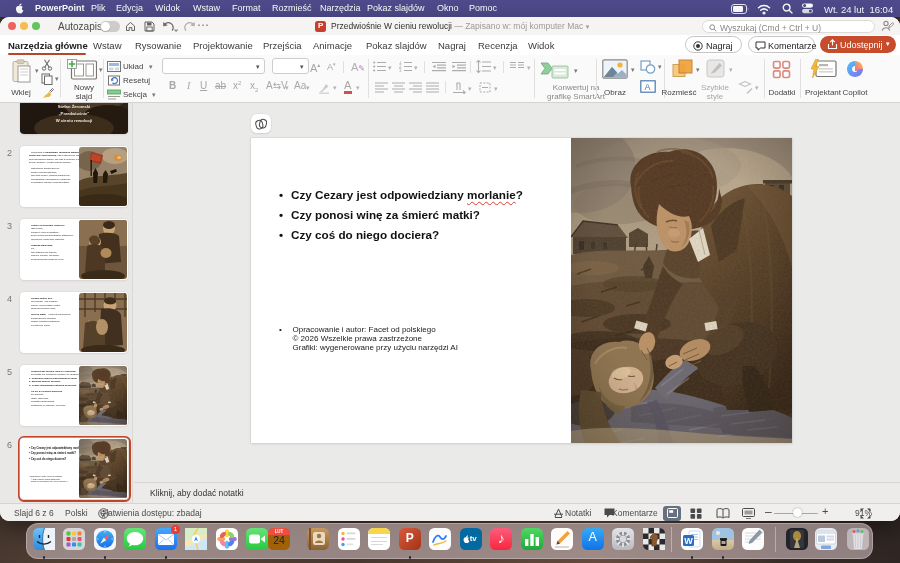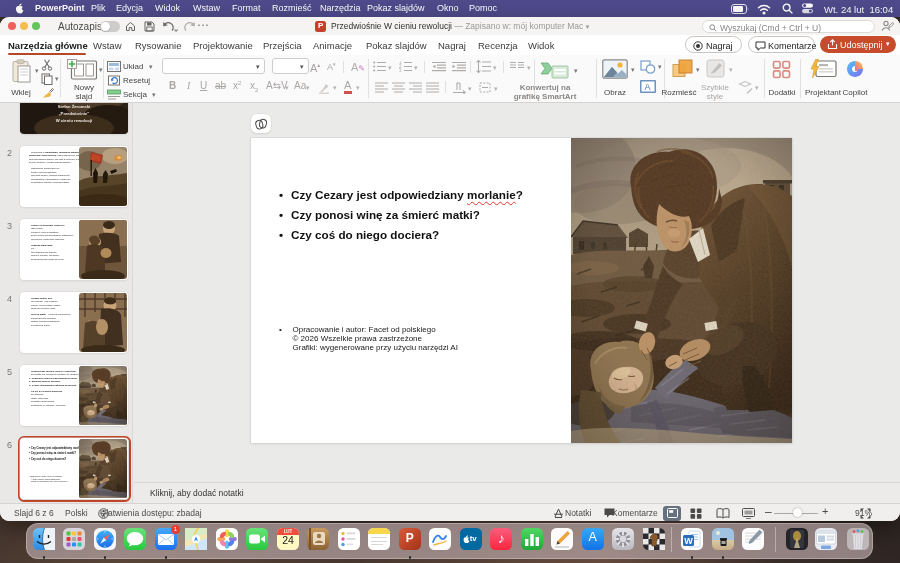--- a/index.html
+++ b/index.html
@@ -361,21 +361,21 @@
       </svg>
 <span class="gchev" style="left:494px;top:30px;">▾</span>
 <div class="rdiv" style="left:534px;"></div>
 <svg style="position:absolute;left:540px;top:5px;" width="30" height="21" viewBox="0 0 30 21">
         <path d="M1 3 H8 L12 8.5 L8 14 H1 L5 8.5 Z" fill="#8fce9b" stroke="#6aaa77" stroke-width="0.8"></path>
         <rect x="12" y="6" width="16" height="12" rx="1" fill="#d9ead9" stroke="#8fb796" stroke-width="0.8"></rect>
         <rect x="14.5" y="9" width="11" height="2" fill="#fff"></rect>
         <rect x="14.5" y="12.5" width="11" height="2" fill="#fff"></rect>
       </svg>
 <span class="chev" style="left:574px;top:12px;">▾</span>
-<div class="rlab" style="left:510px;top:28px;width:70px;color:#8a8886;font-weight:bold;">Konwertuj na<br>grafikę SmartArt</div>
+<div class="rlab" style="left:541px;top:28px;width:70px;color:#8a8886;">Konwertuj na<br>grafikę SmartArt</div>
 <div class="rdiv" style="left:596px;"></div>
 <svg style="position:absolute;left:602px;top:4px;" width="26" height="20" viewBox="0 0 26 20">
         <rect x="0.8" y="0.8" width="24.4" height="18.4" rx="1.5" fill="#eef3f8" stroke="#8a8886" stroke-width="1.2"></rect>
         <circle cx="18" cy="6" r="2.6" fill="#f2b23c"></circle>
         <path d="M2 18 L10 8 L16 14.5 L20 11 L24.5 15.5 V18.5 H2 Z" fill="#9ab0c4"></path>
         <path d="M2 18 L10 8 L15 13.5 L11 18 Z" fill="#6e8498"></path>
       </svg>
 <span class="chev" style="left:631px;top:11px;">▾</span>
 <div class="rlab" style="left:600px;top:33px;width:30px;">Obraz</div>
 <svg style="position:absolute;left:640px;top:5px;" width="16" height="14" viewBox="0 0 16 14">
@@ -832,21 +832,21 @@
         <ellipse cx="6.9" cy="6.9" rx="3.6" ry="2.2" fill="#e8443a" transform="rotate(-45 6.9 6.9)"></ellipse>
         <ellipse cx="15.1" cy="15.1" rx="3.6" ry="2.2" fill="#3a69e8" transform="rotate(-45 15.1 15.1)"></ellipse>
         <ellipse cx="15.1" cy="6.9" rx="3.6" ry="2.2" fill="#7fc945" transform="rotate(45 15.1 6.9)"></ellipse>
         <ellipse cx="6.9" cy="15.1" rx="3.6" ry="2.2" fill="#f06e9c" transform="rotate(45 6.9 15.1)"></ellipse>
       </g>
     </svg></div>
 <div class="dicon" style="left:246.2px;background:linear-gradient(180deg,#67e379,#27c93f);"><svg width="22" height="22" viewBox="0 0 22 22">
       <rect x="3" y="6.5" width="11" height="9" rx="2.5" fill="#fff"></rect>
       <path d="M15 10.5 L19 7.5 V14.5 L15 11.5 Z" fill="#fff"></path>
     </svg></div>
-<div class="dicon" style="left:277px;background:#fef9c3;">
+<div class="dicon" style="left:268px;background:#a16207;">
     <div style="position:absolute;top:0;left:0;width:22px;height:6.5px;background:#ee4d40;border-radius:5.5px 5.5px 0 0;color:#fff;font-size:4.5px;font-weight:bold;text-align:center;line-height:7px;">LUT</div>
     <div style="position:absolute;top:6px;width:22px;text-align:center;font-size:10.5px;color:#222;">24</div>
   </div>
 <div class="dicon" style="left:307.2px;background:linear-gradient(180deg,#c89a5e,#8d6234);"><svg width="22" height="22" viewBox="0 0 22 22">
       <rect x="2" y="0" width="2" height="22" fill="#7a5128"></rect>
       <rect x="6" y="4" width="12" height="13" rx="2" fill="#e9d9be"></rect>
       <circle cx="12" cy="8" r="2.2" fill="#9a7648"></circle>
       <path d="M8 15 C8 11.5 16 11.5 16 15 Z" fill="#9a7648"></path>
     </svg></div>
 <div class="dicon" style="left:337.7px;background:#fff;"><svg width="22" height="22" viewBox="0 0 22 22">

